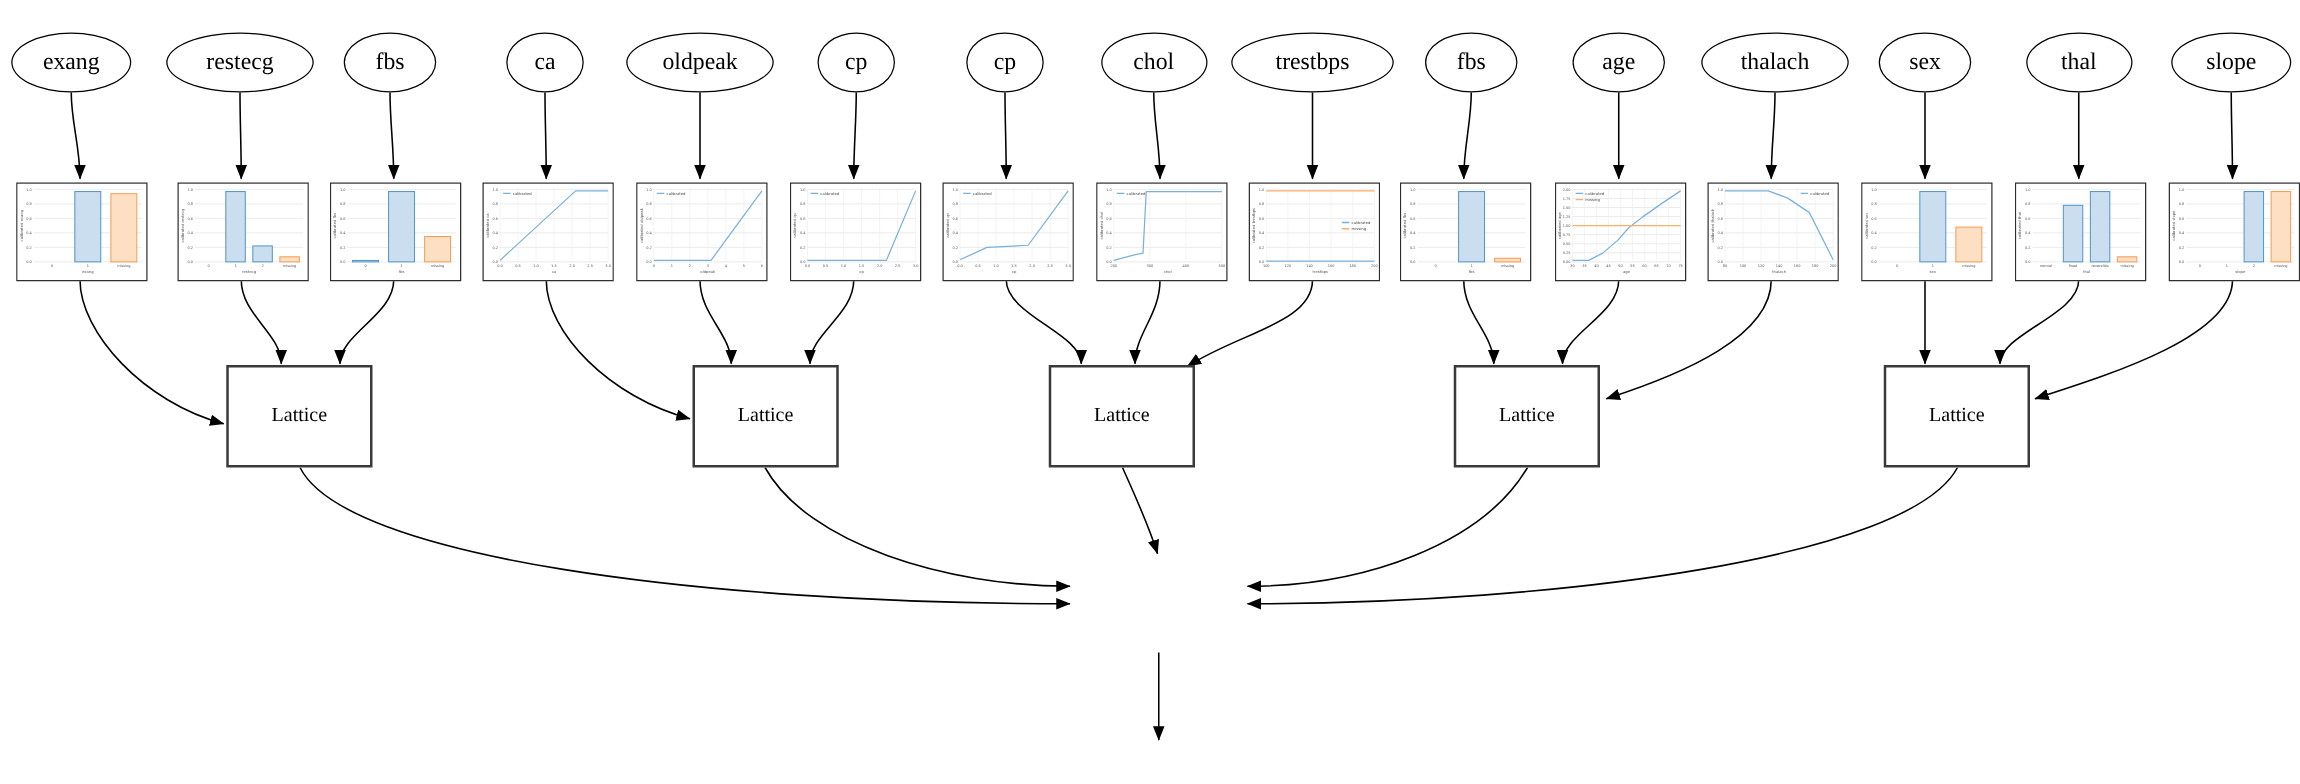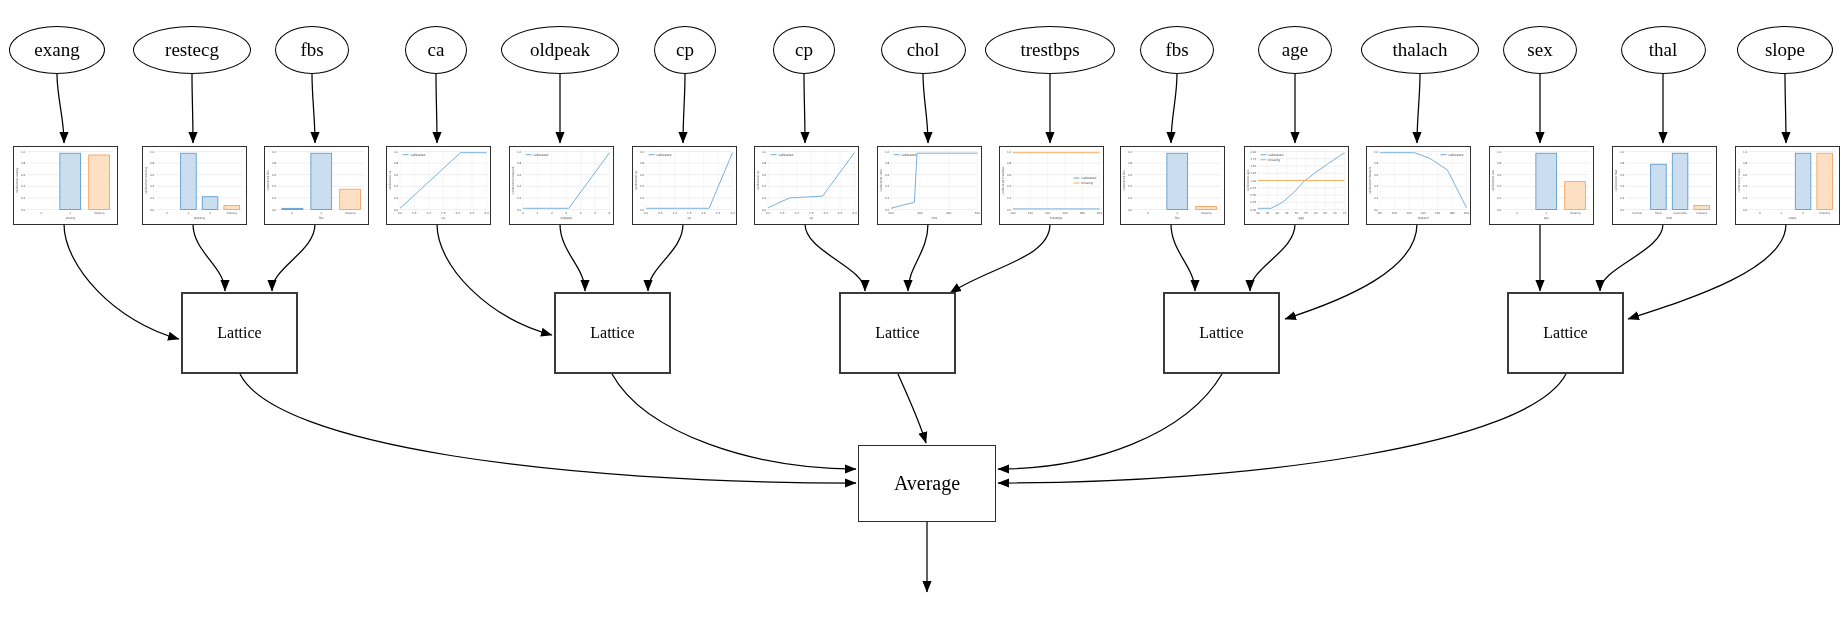--- a/index.html
+++ b/index.html
@@ -587,16 +587,13 @@
     </div>
     <div class="node rectbox" style="left: 839px; top: 270px; width: 117px; height: 82px;">
       <span>Lattice</span>
     </div>
     <div class="node rectbox" style="left: 1163px; top: 270px; width: 117px; height: 82px;">
       <span>Lattice</span>
     </div>
     <div class="node rectbox" style="left: 1507px; top: 270px; width: 117px; height: 82px;">
       <span>Lattice</span>
     </div>
-    <div class="node avgbox" style="left: 858px; top: 423px; width: 138px; height: 77px;">
-      <span>Average</span>
-    </div>
   </div>
 
 </body></html>

